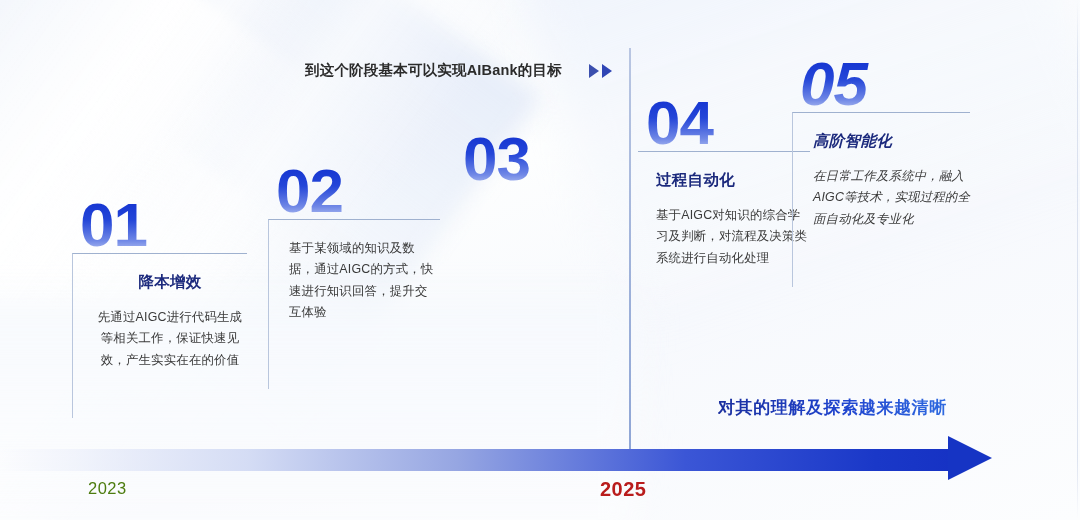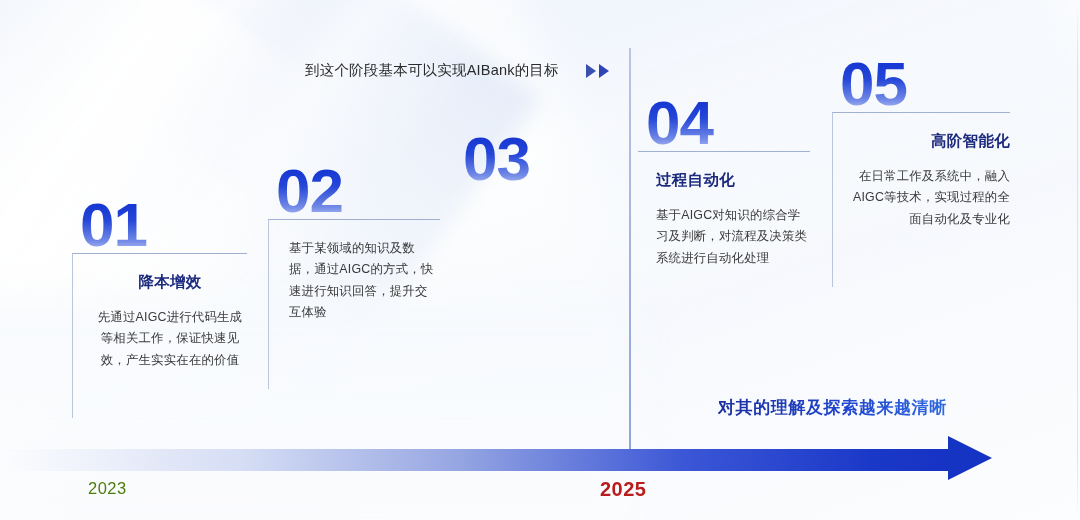--- a/index.html
+++ b/index.html
@@ -40,21 +40,21 @@
   }
   #bg .tint3{
     position:absolute;left:-60px;top:300px;width:700px;height:240px;
     background:linear-gradient(180deg,rgba(246,249,253,.9),rgba(255,255,255,.5));
     filter:blur(18px);
   }
 
   
   #annotation{
     position:absolute;left:305px;top:61px;
-    display:flex;align-items:center;gap:27px;
+    display:flex;align-items:center;gap:27px;font-weight:bold;
   }
   #annotation .atext{
     font-size:14.5px;color:#2b2b2b;letter-spacing:.2px;white-space:nowrap;
   }
   #annotation .chevs{display:flex;gap:3px;align-items:center;}
   #annotation .chev{
     width:0;height:0;
     border-top:7px solid transparent;border-bottom:7px solid transparent;
     border-left:10px solid #3b4fae;
   }
@@ -89,22 +89,22 @@
   }
 
   #card1{left:72px;top:196px;}
   #card1 .body{width:175px;height:165px;text-align:center;}
   #card2{left:268px;top:162px;}
   #card2 .body{width:172px;height:170px;}
   #card3{left:455px;top:130px;}
   #card3 .body{width:175px;height:160px;}
   #card4{left:638px;top:94px;}
   #card4 .body{width:172px;height:170px;border-left:none;padding-left:18px;}
-  #card5{left:832px;top:55px;}
-  #card5 .body{width:178px;height:175px;text-align:right;}
+  #card5{left:792px;top:55px;font-style:italic;}
+  #card5 .body{width:178px;height:175px;}
 
   
   #bottom-note{
     position:absolute;left:718px;top:396px;
     font-size:17px;font-weight:700;letter-spacing:.6px;
     background:linear-gradient(90deg,#1b2f9e 0%,#1f44cf 55%,#2f6ae0 100%);
     -webkit-background-clip:text;background-clip:text;color:transparent;
     white-space:nowrap;
   }
 

